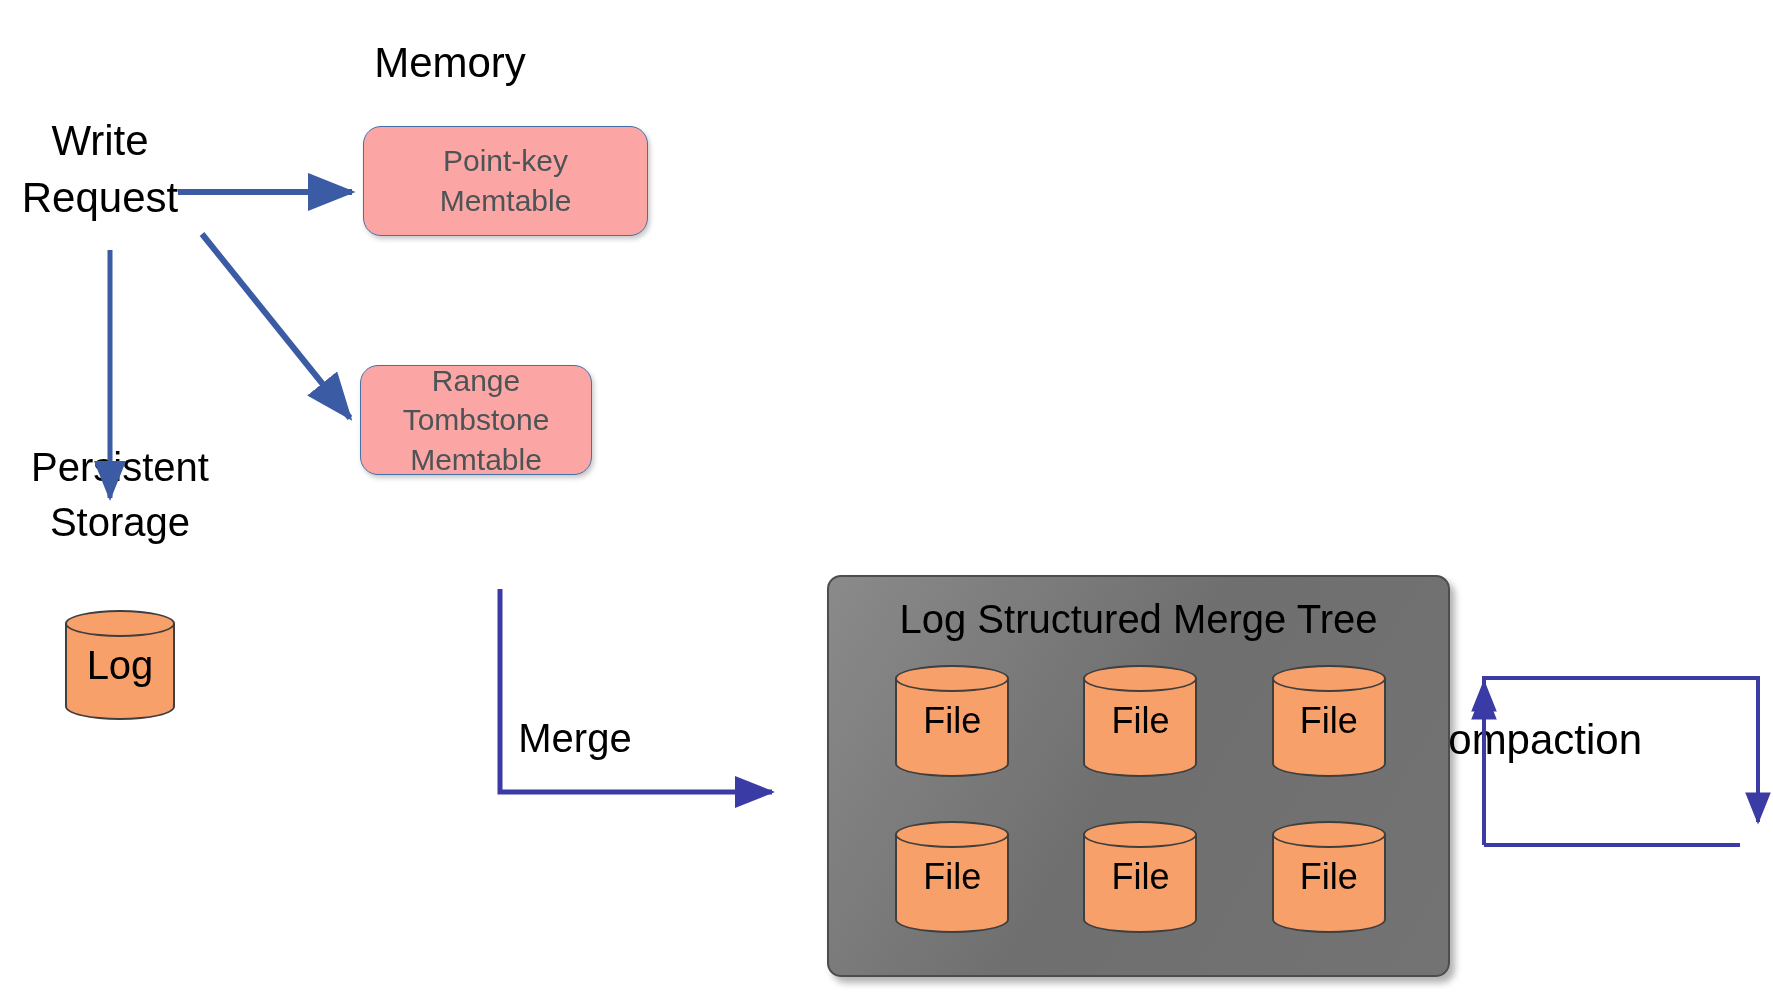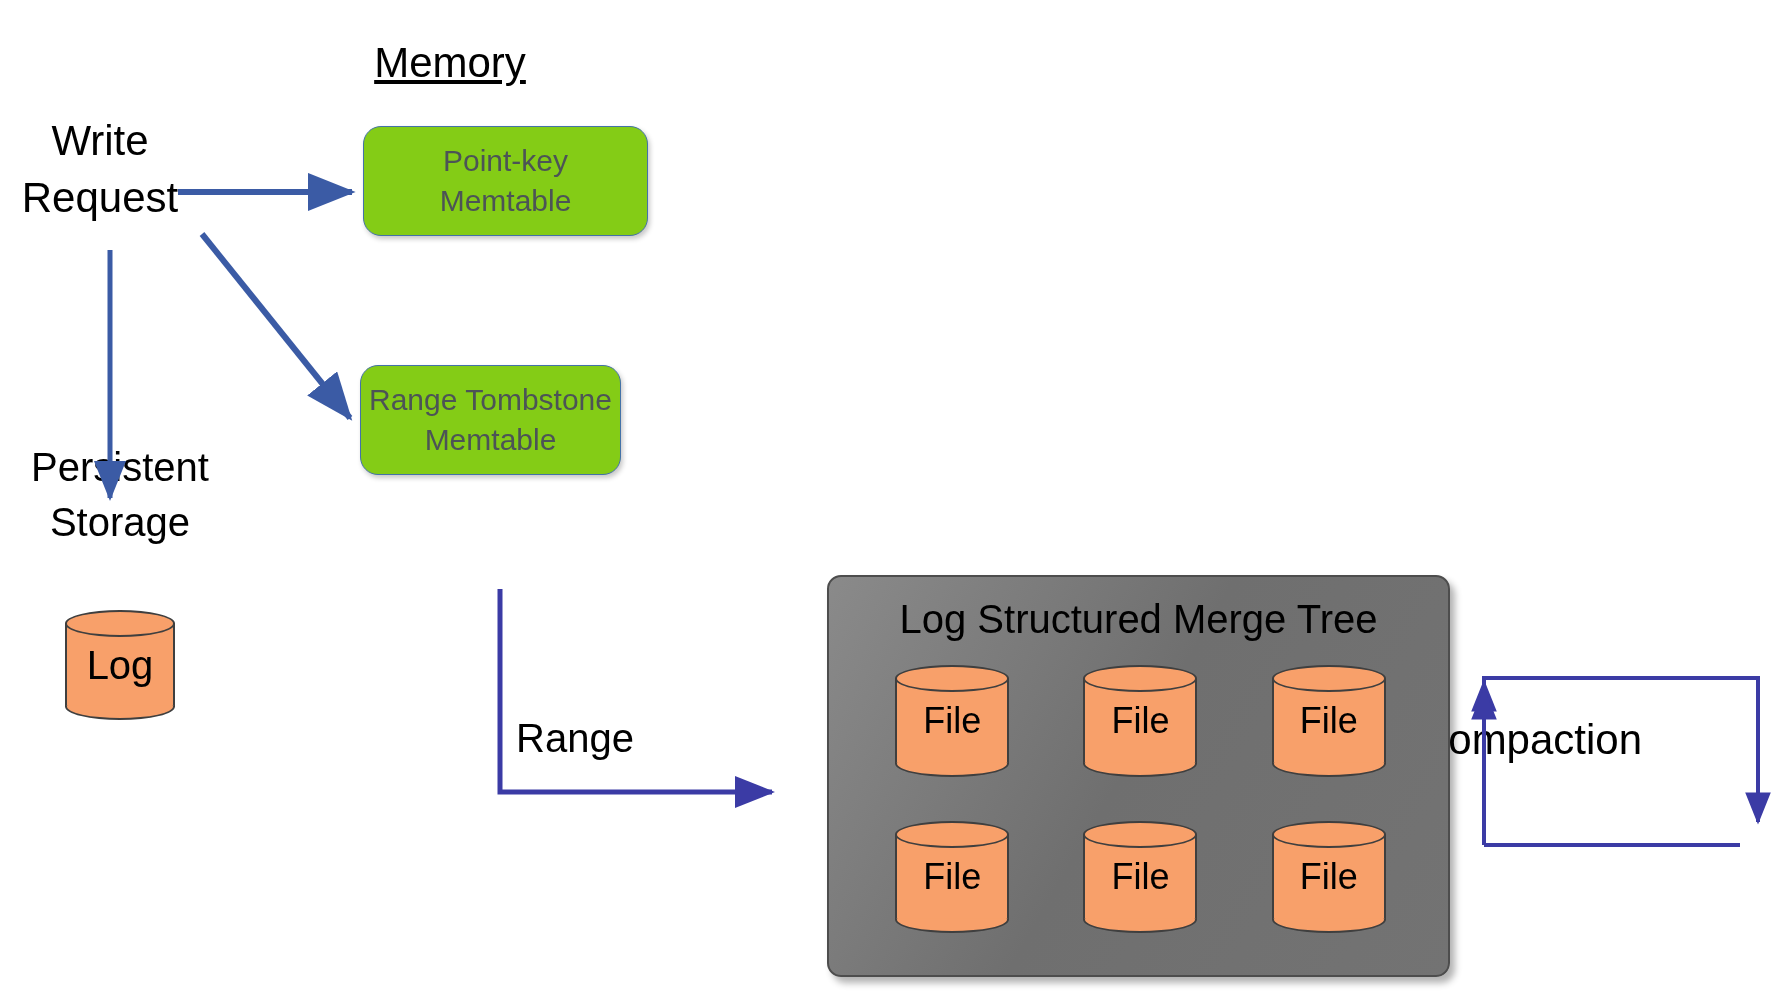--- a/index.html
+++ b/index.html
@@ -30,21 +30,20 @@
     font-weight: 400;
     white-space: pre;
     line-height: 1.18;
     text-align: center;
   }
 
   #memory-label {
     left: 330px; top: 38px;
     width: 240px;
     font-size: 42px;
-    text-decoration: underline;
   }
 
   #write-request-label {
     left: 0px; top: 112px;
     width: 200px;
     font-size: 42px;
     line-height: 1.36;
   }
 
   #persistent-storage-label {
@@ -62,42 +61,42 @@
 
   #compaction-label {
     left: 1370px; top: 715px;
     width: 320px;
     font-size: 42px;
   }
 
   
   .memtable {
     position: absolute;
-    background: #84cc16;
+    background: #fca5a5;
     border: 1.5px solid #4472A8;
     border-radius: 18px;
     color: #4C5456;
     display: flex;
     align-items: center;
     justify-content: center;
     text-align: center;
     font-size: 30px;
     line-height: 1.32;
     white-space: pre-line;
     box-shadow: 2px 3px 5px rgba(0,0,0,0.22);
   }
 
   #memtable-point-key {
     left: 363px; top: 126px;
     width: 285px; height: 110px;
   }
 
   #memtable-range-tombstone {
     left: 360px; top: 365px;
-    width: 261px; height: 110px;
+    width: 232px; height: 110px;
   }
 
   
   #lsm-box {
     position: absolute;
     left: 827px; top: 575px;
     width: 623px; height: 402px;
     background: linear-gradient(120deg, #8a8a8a 0%, #6f6f6f 48%, #737373 100%);
     border: 2px solid #4d4d4d;
     border-radius: 14px;
@@ -198,21 +197,21 @@
 <div id="stage">
 
   <div class="label" id="memory-label">Memory</div>
 
   <div class="label" id="persistent-storage-label">Persistent
 Storage</div>
 
   <div class="label" id="write-request-label">Write
 Request</div>
 
-  <div class="label" id="flush-label">Range</div>
+  <div class="label" id="flush-label">Merge</div>
 
   <div class="label" id="compaction-label">Compaction</div>
 
   <div class="memtable" id="memtable-point-key">Point-key
 Memtable</div>
 
   <div class="memtable" id="memtable-range-tombstone">Range Tombstone
 Memtable</div>
 
   <div class="cylinder" id="log-cylinder">

